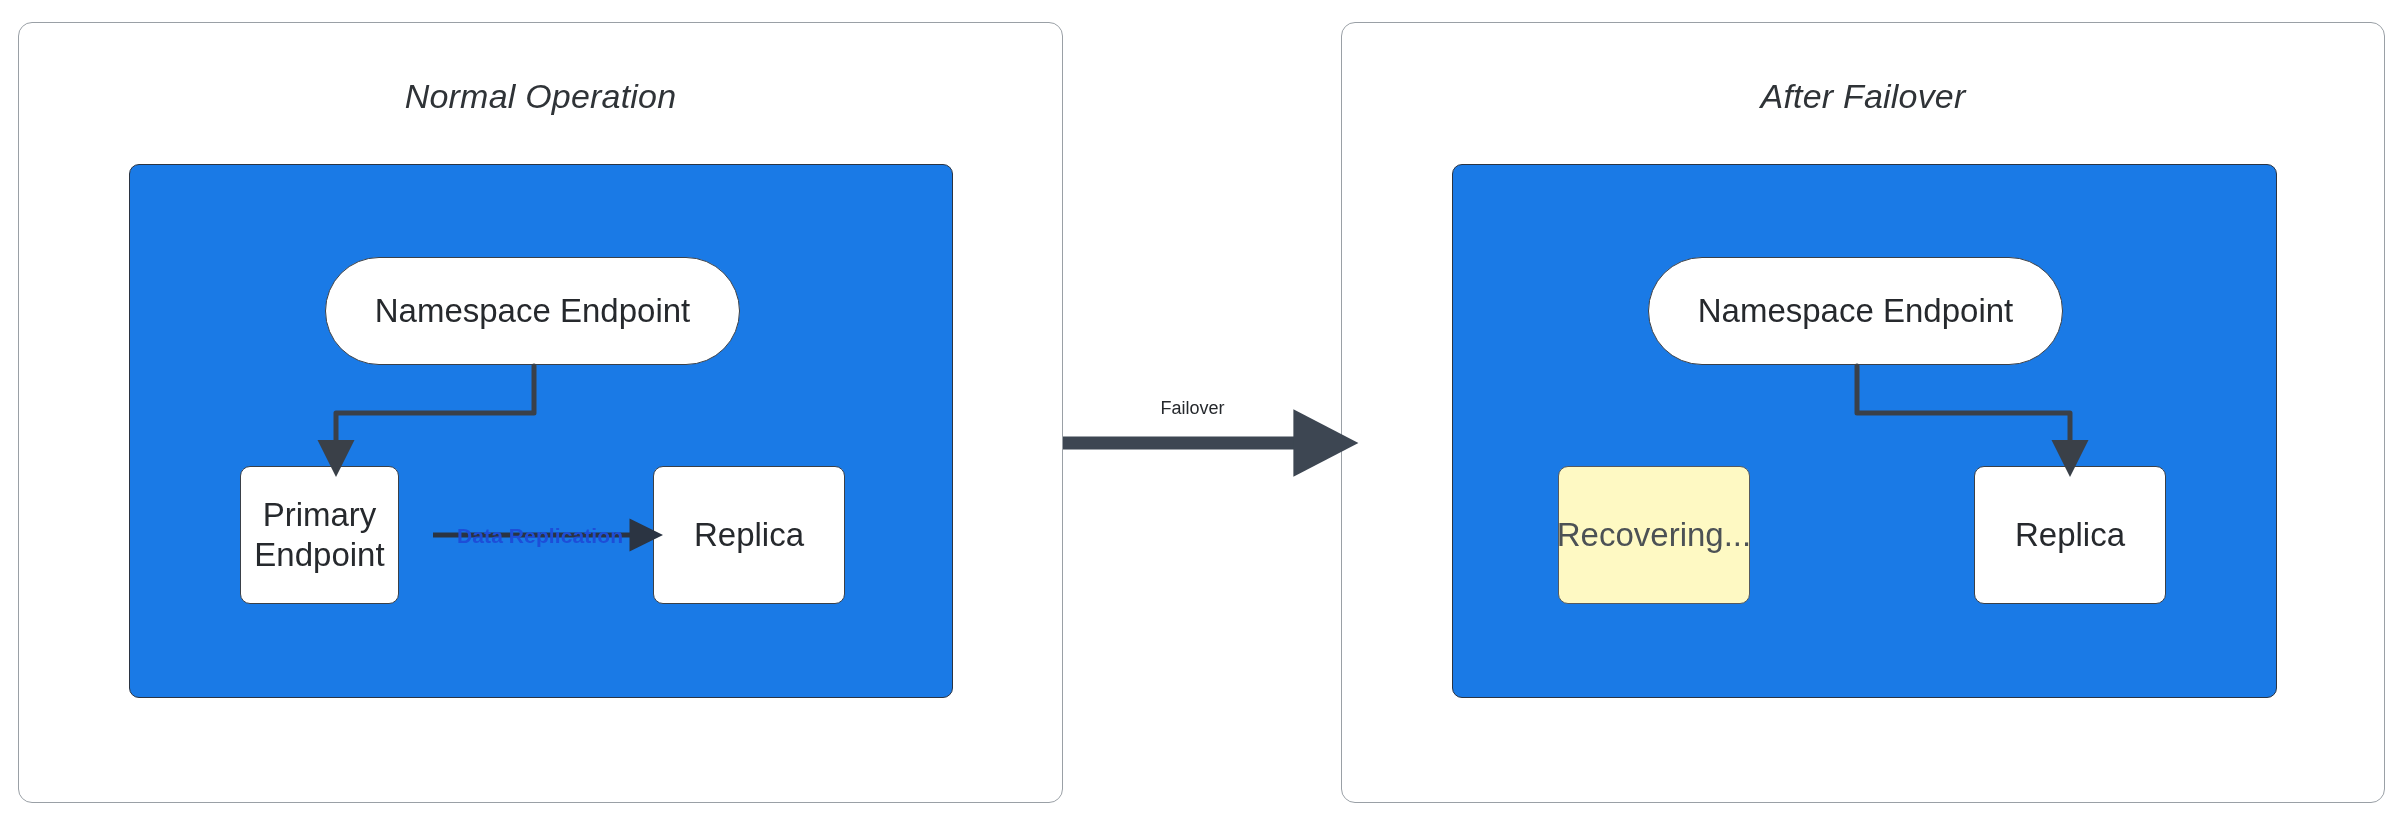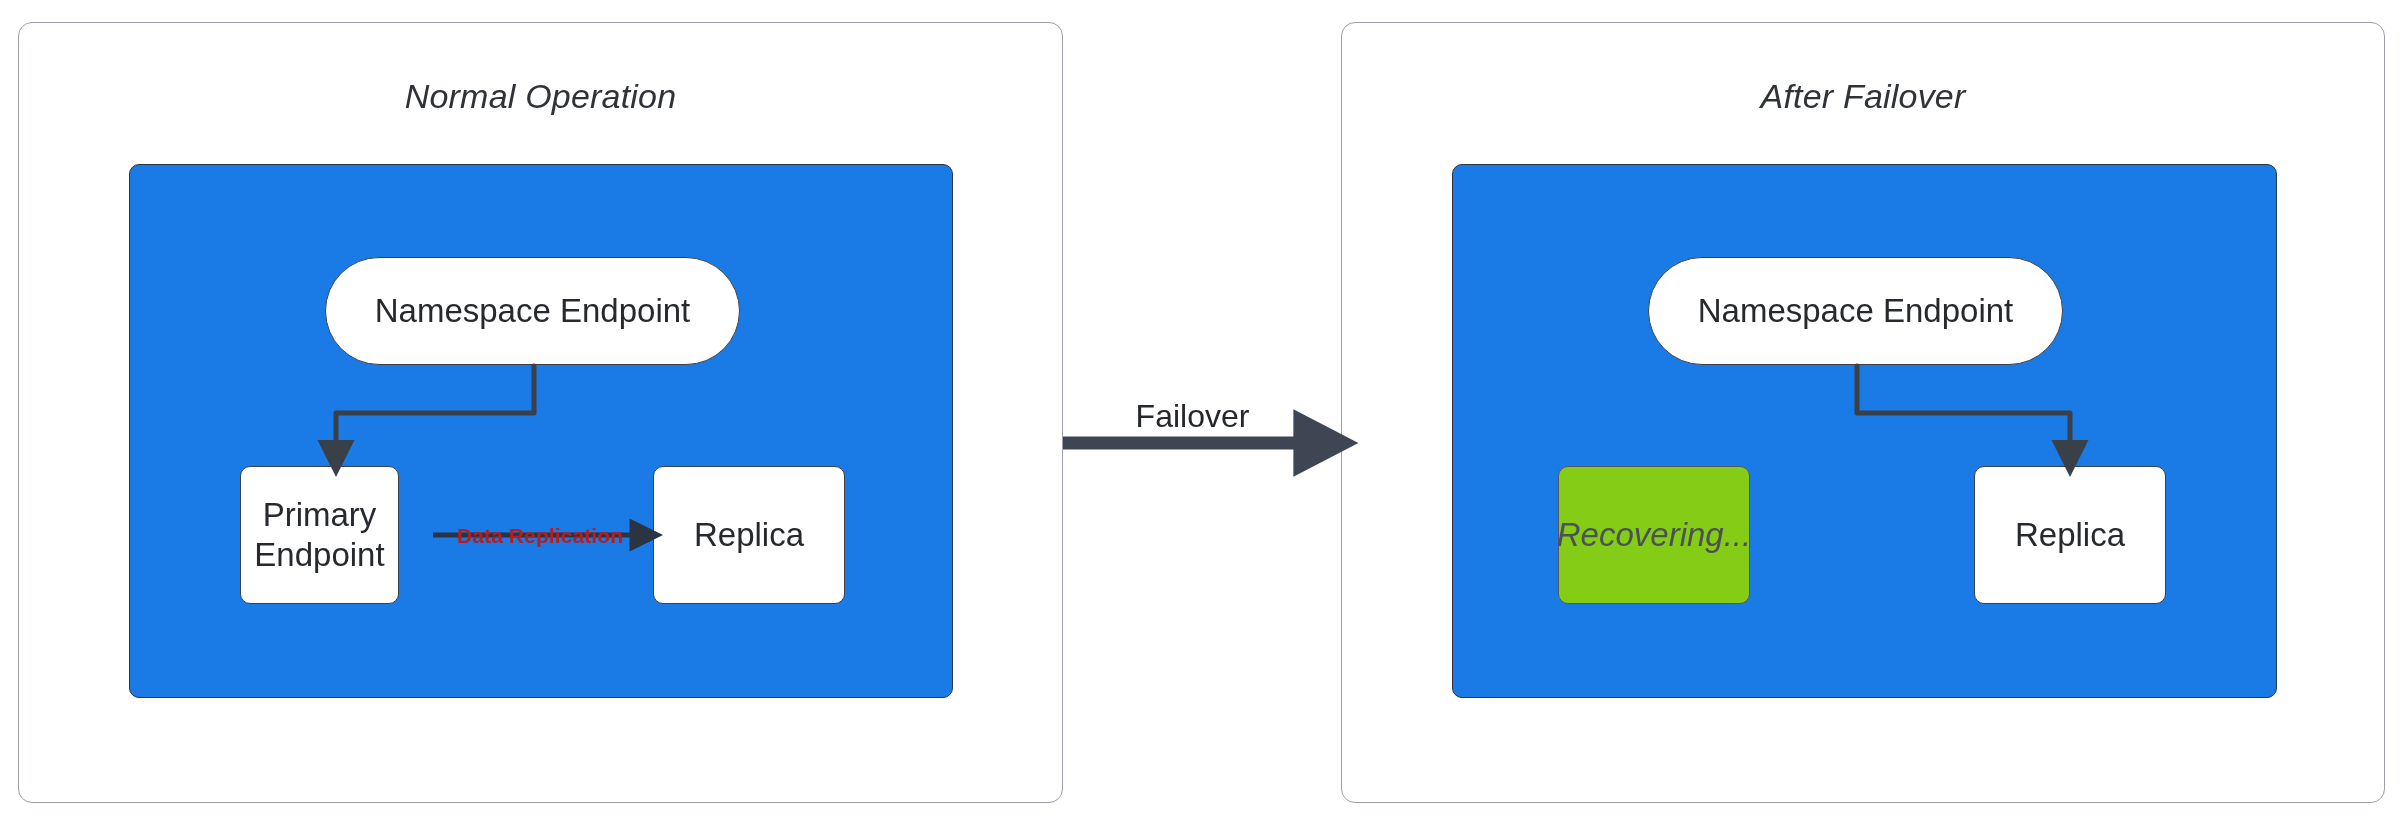--- a/index.html
+++ b/index.html
@@ -60,49 +60,48 @@
     font-size: 33px;
     line-height: 1.22;
   }
   .node.pill {
     border-radius: 70px;
   }
   .node.box {
     border-radius: 10px;
   }
   .node.recovering {
-    background: #84cc16;
+    background: #fef9c3;
     border: 1.8px solid #55595e;
-    font-style: italic;
     color: #4c5155;
   }
 
   
   .edge-svg {
     position: absolute;
     left: 0;
     top: 0;
     width: 2407px;
     height: 828px;
     pointer-events: none;
     overflow: visible;
   }
 
   
   .edge-label-white {
     position: absolute;
     font-size: 21px;
     font-weight: bold;
-    color: #b91c1c;
+    color: #1d4ed8;
     white-space: nowrap;
     letter-spacing: 0.1px;
   }
   .failover-label {
     position: absolute;
-    font-size: 32px;
+    font-size: 18px;
     color: #25282c;
     white-space: nowrap;
     text-align: center;
   }
 </style>
 </head>
 <body>
 
 <div id="stage">
 

